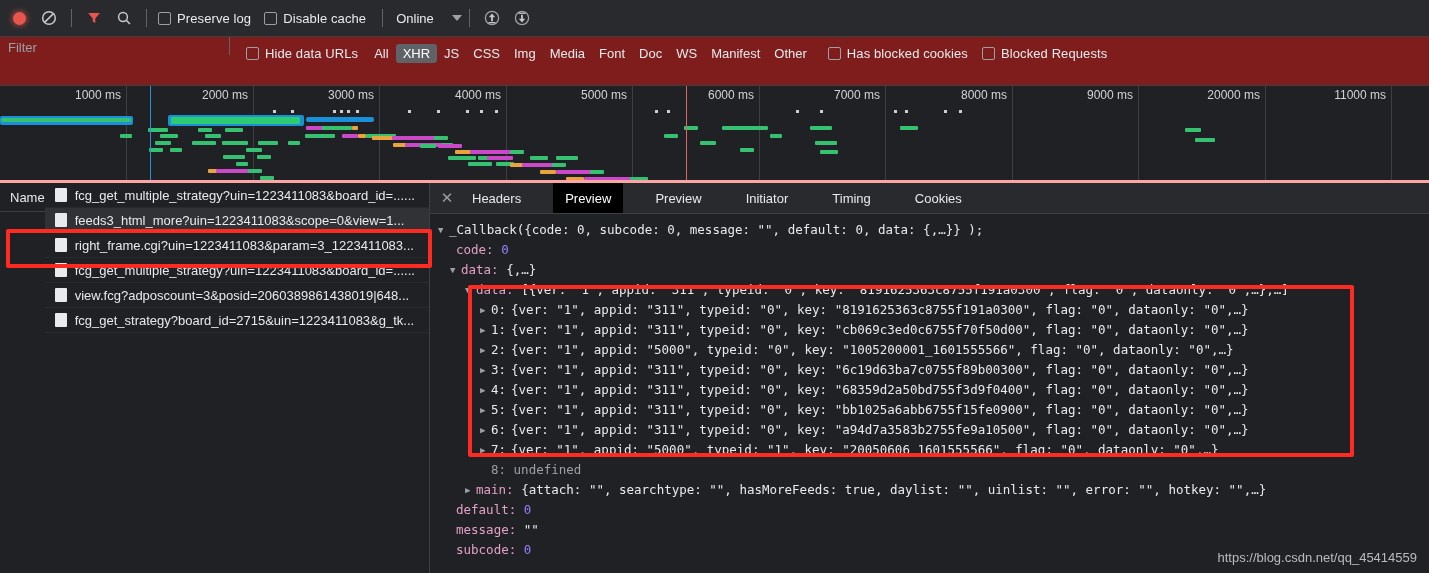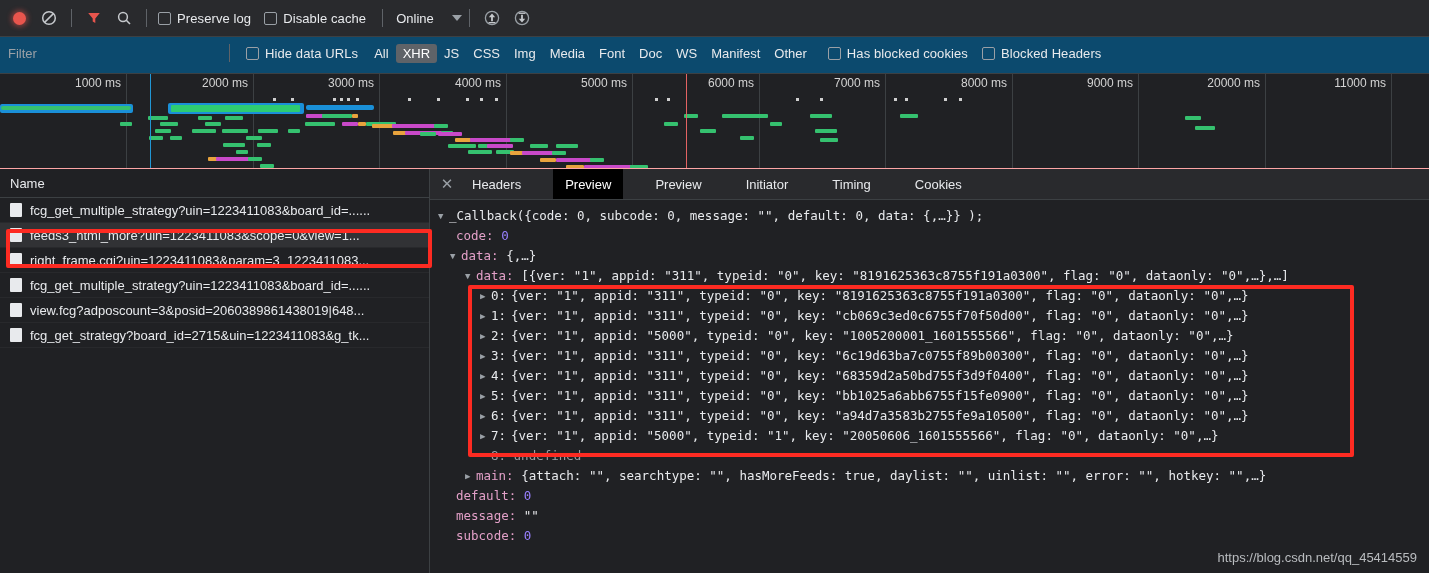--- a/index.html
+++ b/index.html
@@ -22,57 +22,57 @@
   .cb-label{font-size:13px;color:#e8eaed;letter-spacing:.1px;}
   .throttle{display:flex;align-items:center;gap:18px;margin-left:6px;cursor:pointer;}
   .throttle .sel{font-size:13px;color:#e8eaed;}
   .caret{width:0;height:0;border-left:5px solid transparent;border-right:5px solid transparent;border-top:6px solid #9aa0a6;}
 
   
   .rec-dot{width:13px;height:13px;border-radius:50%;background:#e8554d;box-shadow:0 0 5px 2px rgba(232,85,77,.45);}
 
   
   .filterbar{
-    height:32px;min-height:32px;display:flex;align-items:center;
-    background:#0c4a6e;border-bottom:1px solid #3c4043;padding:0 0 4px 0;
+    height:32px;min-height:32px;display:flex;
+    background:#7f1d1d;border-bottom:1px solid #3c4043;padding:0 0 16px 0;
   }
   .filter-input{
     width:205px;height:20px;background:transparent;border:none;outline:none;
     color:#e8eaed;font-size:13px;padding:0 8px;font-family:inherit;
   }
   .filter-input::placeholder{color:#9aa0a6;}
   .fb-divider{width:1px;height:18px;background:#5f6368;margin:0 8px;}
   .types{display:flex;align-items:center;gap:0;}
   .type{
     font-size:13px;color:#e8eaed;padding:2px 7px;border-radius:3px;cursor:pointer;white-space:nowrap;
   }
   .type.active{background:#5f6368;color:#fff;}
   .fb-cb{display:flex;align-items:center;gap:6px;margin-left:14px;cursor:pointer;white-space:nowrap;}
 
   
-  .overview{height:94px;min-height:94px;background:#202124;position:relative;border-bottom:1px solid #fca5a5;overflow:hidden;}
+  .overview{height:94px;min-height:94px;background:#202124;position:relative;border-bottom:3px solid #fca5a5;overflow:hidden;}
   .ruler{height:22px;position:relative;}
   .tick{position:absolute;top:0;height:94px;border-left:1px solid #3c4043;}
   .tick span{
     position:absolute;right:6px;top:2px;font-size:12px;color:#d4d4d4;white-space:nowrap;
     font-family:"Liberation Sans",sans-serif;
   }
   .bars{position:absolute;top:22px;left:0;right:0;bottom:0;}
   .bar{position:absolute;height:4px;border-radius:1px;}
   .g{background:#35c16f;}
   .m{background:#c949c9;}
   .o{background:#e8a33d;}
   .dot{position:absolute;width:3px;height:3px;background:#cfcfcf;border-radius:0;}
   .bigbar{position:absolute;height:11px;border-radius:2px;}
   .marker-blue{position:absolute;top:0;bottom:0;width:1px;background:#2196d4;}
   .marker-red{position:absolute;top:0;bottom:0;width:1px;background:#e36363;}
 
   
   .split{flex:1;display:flex;min-height:0;}
-  .left-pane{width:429px;min-width:429px;display:flex;flex-direction:column;background:#202124;border-right:1px solid #3c4043;}
+  .left-pane{width:429px;min-width:429px;display:flex;background:#202124;border-right:1px solid #3c4043;}
   .list-head{
     height:28px;min-height:28px;display:flex;align-items:center;
     padding-left:10px;font-size:13px;color:#e8eaed;border-bottom:1px solid #3c4043;background:#202124;
   }
   .rows{flex:1;overflow:hidden;}
   .row{
     height:24px;display:flex;align-items:center;gap:8px;padding-left:10px;
     font-size:13px;color:#e8eaed;white-space:nowrap;overflow:hidden;cursor:pointer;
     border-bottom:1px solid #28292c;
   }
@@ -195,21 +195,21 @@
         <div class="type">WS</div>
         <div class="type">Manifest</div>
         <div class="type">Other</div>
       </div>
     <label class="fb-cb">
       <span class="cb"></span>
       <span class="cb-label">Has blocked cookies</span>
     </label>
     <label class="fb-cb">
       <span class="cb"></span>
-      <span class="cb-label">Blocked Headers</span>
+      <span class="cb-label">Blocked Requests</span>
     </label>
   </div>
 
   <div class="overview">
     <div class="ruler" id="ruler">
         <div class="tick" style="left: 126px;">
           <span>1000 ms</span>
         </div>
         <div class="tick" style="left: 253px;">
           <span>2000 ms</span>

